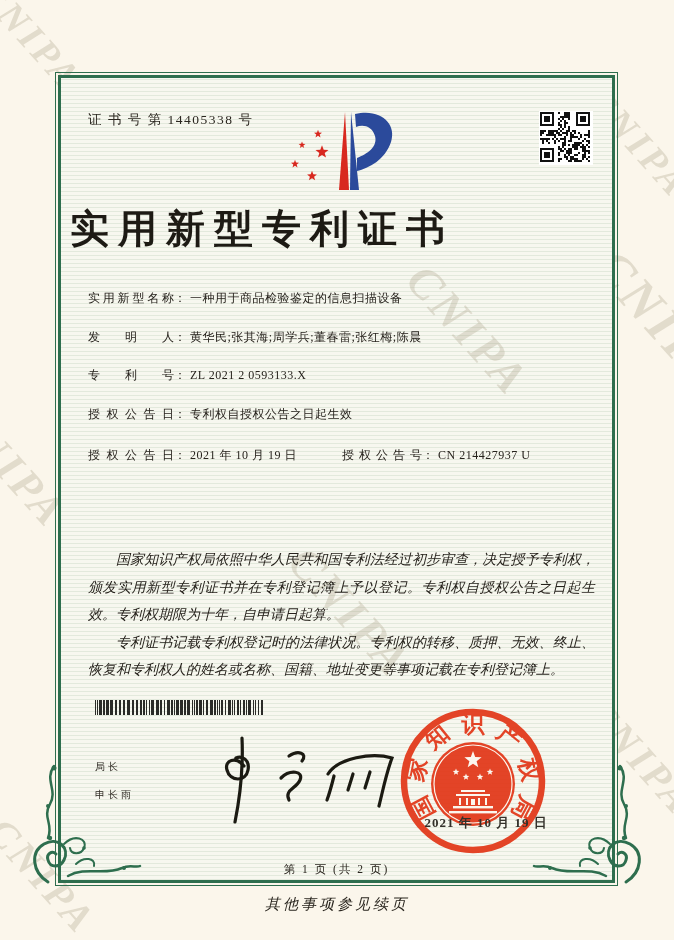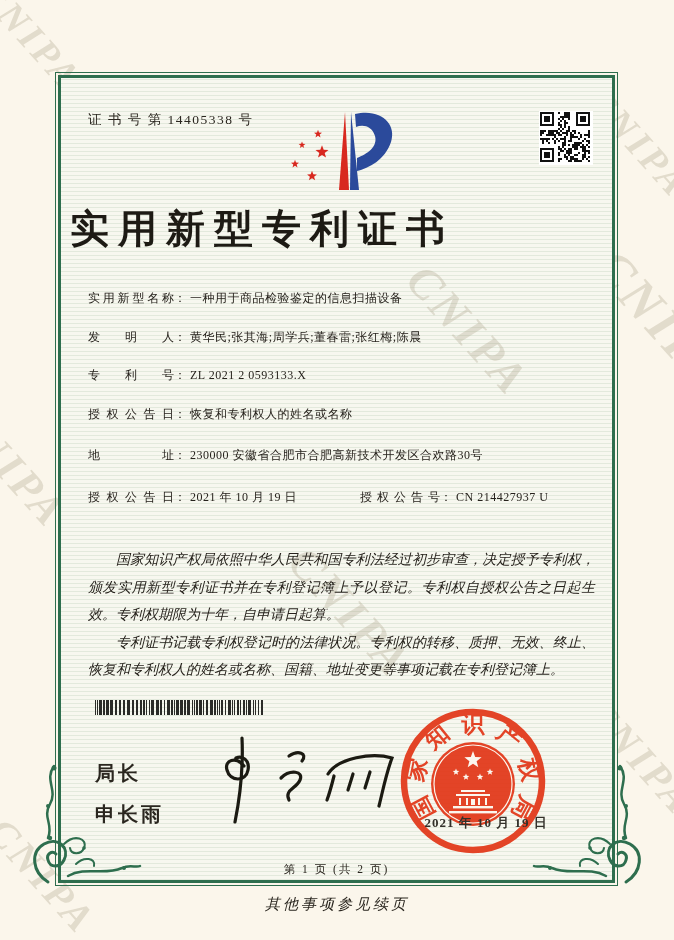--- a/index.html
+++ b/index.html
@@ -19,28 +19,28 @@
   .logo{position:absolute;left:222px;top:24px;}
   .qr{position:absolute;left:478px;top:33px;width:52px;height:52px;background:#fff;padding:1px;}
   .title{position:absolute;left:0;top:124px;width:100%;font-size:39px;font-weight:bold;
          letter-spacing:9px;text-indent:9px;color:#1d1a14;}
   .fields{position:absolute;left:27px;top:212px;width:505px;font-size:12px;color:#26221c;font-family:Liberation Serif, serif;}
   .frow{height:38.5px;white-space:nowrap;}
   .frow.x{margin-top:3px;}
   .f-label{display:inline-block;width:86px;text-align:justify;text-align-last:justify;vertical-align:top;}
   .f-colon{display:inline-block;margin-right:4px;}
   .f-value{letter-spacing:0.5px;}
-  .grant2{display:inline-block;margin-left:60px;}
+  .grant2{display:inline-block;margin-left:42px;}
   .grant2 .f-label{width:80px;}
   .body-text{position:absolute;left:27px;top:468px;width:507px;font-size:14px;line-height:27.5px;
          text-align:justify;color:#26221c;font-style:italic;}
   .body-text p{margin:0;text-indent:2em;}
   .barcode{position:absolute;left:34px;top:622px;}
   .signer{position:absolute;left:34px;top:682px;font-family:"Liberation Sans","DejaVu Sans",sans-serif;
-         font-size:20px;color:#2a261f;letter-spacing:3px;font-weight:bold;}
+         font-size:10px;color:#2a261f;letter-spacing:3px;}
   .signer div{margin-bottom:14px;}
   .signature{position:absolute;left:125px;top:652px;}
   .seal{position:absolute;left:337px;top:628px;}
   .seal-date{position:absolute;left:330px;top:736px;width:190px;text-align:center;font-size:13px;
          letter-spacing:1px;color:#33302a;font-weight:bold;}
   .page-num{position:absolute;left:0;top:784px;width:100%;text-align:center;font-size:11.5px;
          letter-spacing:2px;color:#2a261f;}
   .foot-note{position:absolute;left:0;top:895px;width:100%;text-align:center;font-size:15px;
          letter-spacing:3px;color:#2a261f;font-style:italic;}
   .flourish{position:absolute;pointer-events:none;}
@@ -286,24 +286,21 @@
         <div class="frow">
           <span class="f-label">实用新型名称</span><span class="f-colon">：</span><span class="f-value">一种用于商品检验鉴定的信息扫描设备</span>
         </div>
         <div class="frow">
           <span class="f-label">发明人</span><span class="f-colon">：</span><span class="f-value">黄华民;张其海;周学兵;董春雷;张红梅;陈晨</span>
         </div>
         <div class="frow">
           <span class="f-label">专利号</span><span class="f-colon">：</span><span class="f-value">ZL 2021 2 0593133.X</span>
         </div>
         <div class="frow">
-          <span class="f-label">授权公告日</span><span class="f-colon">：</span><span class="f-value">恢复和专利权人的姓名或名称</span>
-        </div>
-        <div class="frow x">
-          <span class="f-label">地址</span><span class="f-colon">：</span><span class="f-value">230000  安徽省合肥市合肥高新技术开发区合欢路30号</span>
+          <span class="f-label">授权公告日</span><span class="f-colon">：</span><span class="f-value">专利权自授权公告之日起生效</span>
         </div>
         <div class="frow x">
           <span>
             <span class="f-label">授权公告日</span><span class="f-colon">：</span><span class="f-value">2021 年 10 月 19 日</span>
           </span>
           <span class="grant2">
             <span class="f-label">授权公告号</span><span class="f-colon">：</span><span class="f-value">CN 214427937 U</span>
           </span>
         </div>
       </div>

